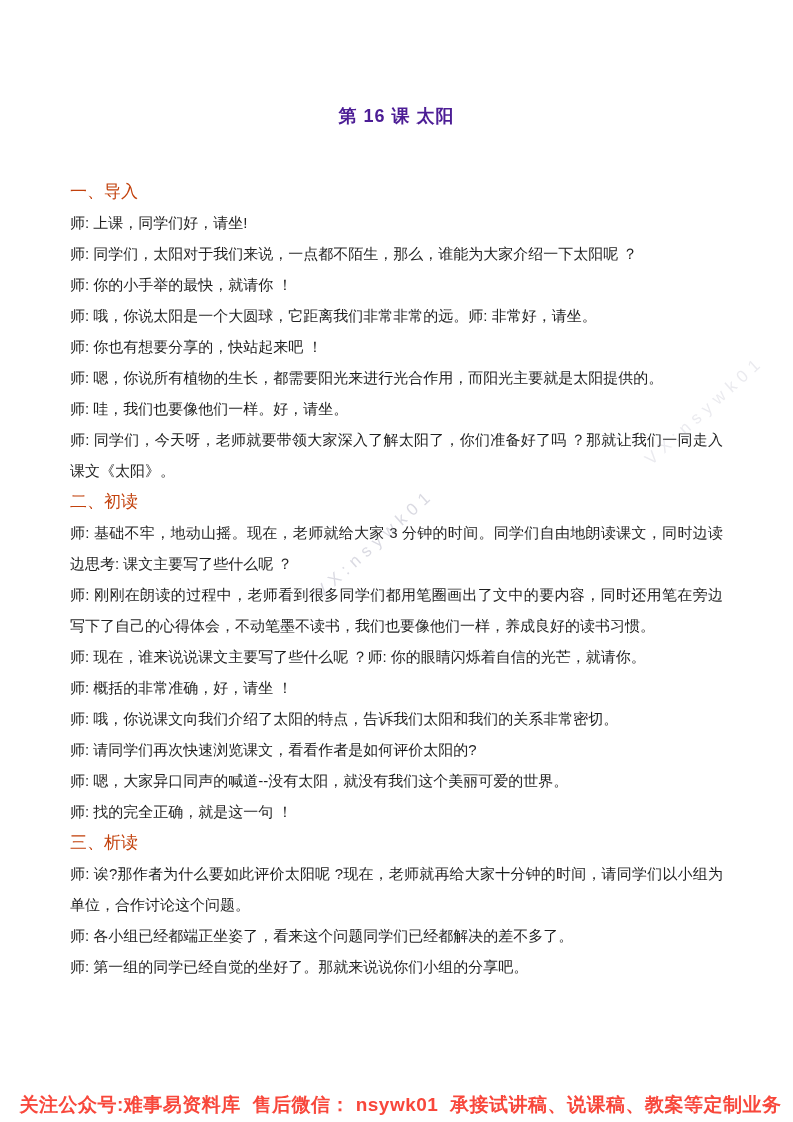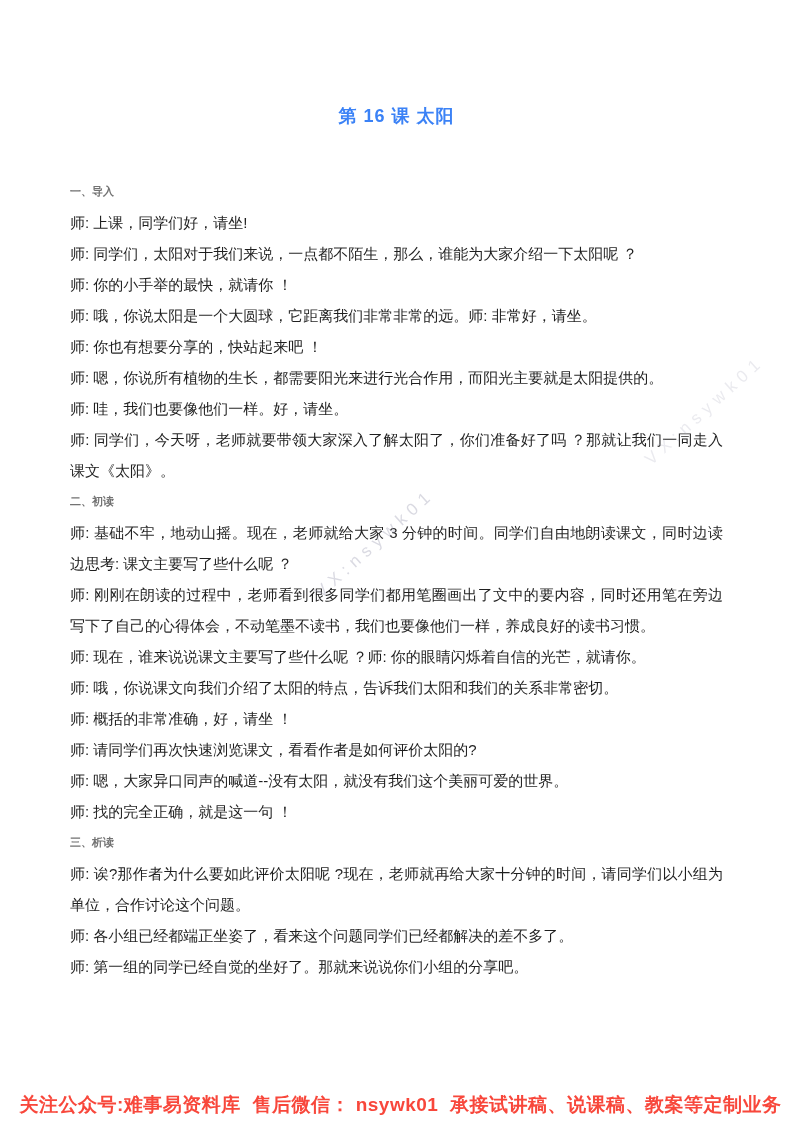--- a/index.html
+++ b/index.html
@@ -15,32 +15,32 @@
     overflow: hidden;
     font-family: "Liberation Sans", "DejaVu Sans", sans-serif;
     color: #1f1f1f;
   }
   .title {
     padding-top: 104px;
     text-align: center;
     font-size: 18px;
     font-weight: bold;
     letter-spacing: 1px;
-    color: #3b82f6;
+    color: #4c1d95;
   }
   .content {
     margin: 48px 70px 0 70px;
     font-size: 15px;
     line-height: 31px;
     text-align: justify;
   }
   .section-heading {
-    font-weight: bold;
-    font-size: 11px;
-    color: #737373;
+    font-weight: normal;
+    font-size: 17px;
+    color: #c2410c;
   }
   .para {
     margin: 0;
     font-weight: normal;
   }
   .watermark {
     position: absolute;
     font-size: 17px;
     letter-spacing: 6px;
     color: rgba(168, 168, 185, 0.42);
@@ -80,22 +80,22 @@
       <p class="para">师: 你的小手举的最快，就请你 ！</p>
       <p class="para">师: 哦，你说太阳是一个大圆球，它距离我们非常非常的远。师: 非常好，请坐。</p>
       <p class="para">师: 你也有想要分享的，快站起来吧 ！</p>
       <p class="para">师: 嗯，你说所有植物的生长，都需要阳光来进行光合作用，而阳光主要就是太阳提供的。</p>
       <p class="para">师: 哇，我们也要像他们一样。好，请坐。</p>
       <p class="para">师: 同学们，今天呀，老师就要带领大家深入了解太阳了，你们准备好了吗 ？那就让我们一同走入课文《太阳》。</p>
       <div class="section-heading">二、初读</div>
       <p class="para">师: 基础不牢，地动山摇。现在，老师就给大家 3 分钟的时间。同学们自由地朗读课文，同时边读边思考: 课文主要写了些什么呢 ？</p>
       <p class="para">师: 刚刚在朗读的过程中，老师看到很多同学们都用笔圈画出了文中的要内容，同时还用笔在旁边写下了自己的心得体会，不动笔墨不读书，我们也要像他们一样，养成良好的读书习惯。</p>
       <p class="para">师: 现在，谁来说说课文主要写了些什么呢 ？师: 你的眼睛闪烁着自信的光芒，就请你。</p>
+      <p class="para">师: 概括的非常准确，好，请坐 ！</p>
       <p class="para">师: 哦，你说课文向我们介绍了太阳的特点，告诉我们太阳和我们的关系非常密切。</p>
-      <p class="para">师: 概括的非常准确，好，请坐 ！</p>
       <p class="para">师: 请同学们再次快速浏览课文，看看作者是如何评价太阳的?</p>
       <p class="para">师: 嗯，大家异口同声的喊道--没有太阳，就没有我们这个美丽可爱的世界。</p>
       <p class="para">师: 找的完全正确，就是这一句 ！</p>
       <div class="section-heading">三、析读</div>
       <p class="para">师: 诶?那作者为什么要如此评价太阳呢 ?现在，老师就再给大家十分钟的时间，请同学们以小组为单位，合作讨论这个问题。</p>
       <p class="para">师: 各小组已经都端正坐姿了，看来这个问题同学们已经都解决的差不多了。</p>
       <p class="para">师: 第一组的同学已经自觉的坐好了。那就来说说你们小组的分享吧。</p>
     </div>
 
   <div class="footer" style="color: rgb(248, 71, 59); text-align: center;">关注公众号:难事易资料库  售后微信： nsywk01  承接试讲稿、说课稿、教案等定制业务</div>

